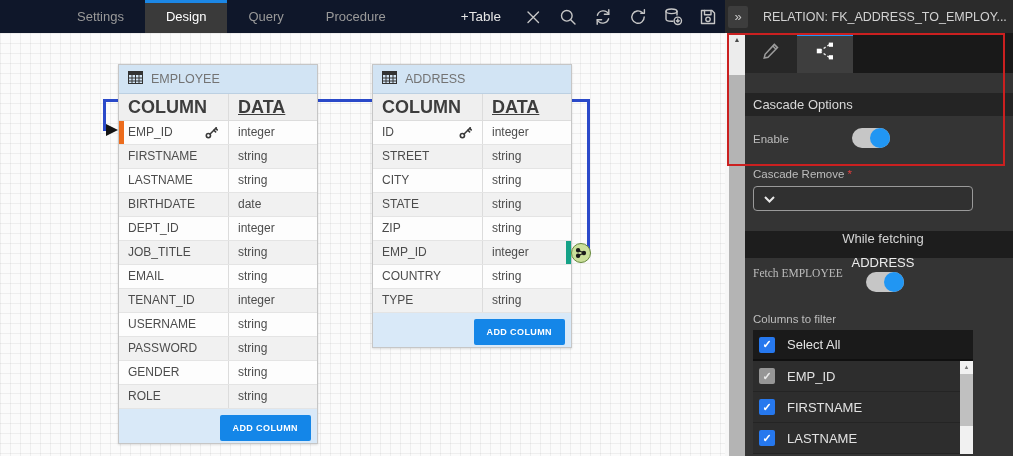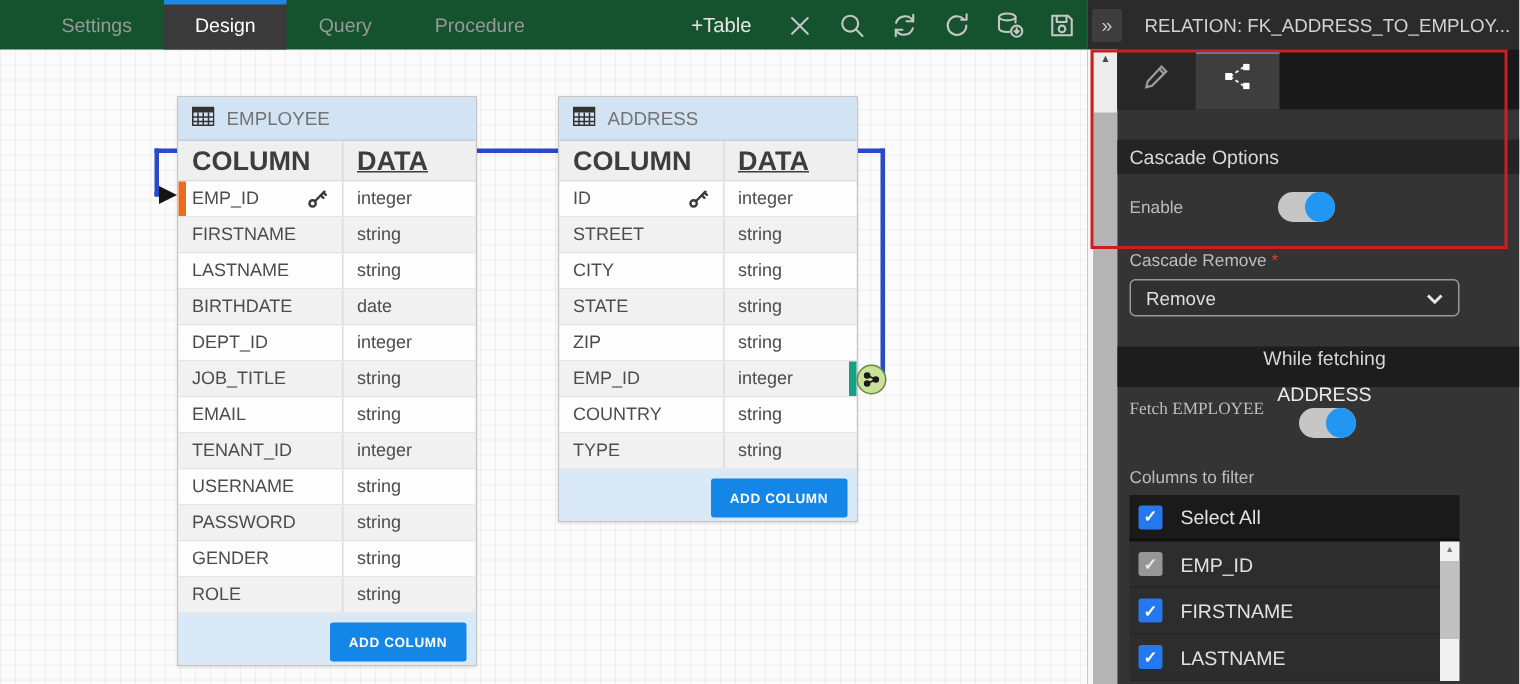--- a/index.html
+++ b/index.html
@@ -1,21 +1,21 @@
 <!DOCTYPE html>
 <html><head>
 <meta charset="utf-8">
 <style>
   * { margin:0; padding:0; box-sizing:border-box; }
   html,body { width:1013px; height:456px; overflow:hidden; }
   body { font-family:"Liberation Sans", sans-serif; }
   .app { position:relative; width:1013px; height:456px; background:#fbfbfb; overflow:hidden; }
 
   
-  .toolbar { position:absolute; left:0; top:0; width:725px; height:33px; background:#14532d; display:flex; align-items:stretch; z-index:5; }
+  .toolbar { position:absolute; left:0; top:0; width:725px; height:33px; background:#0f172a; display:flex; align-items:stretch; z-index:5;padding-left:36px; }
   .tb-tabs { display:flex; margin-left:20px; }
   .tb-tab { padding:0 21px; line-height:33px; font-size:13px; color:#999; cursor:pointer; }
   .tb-tab.active { background:#3a3a3a; color:#fff; box-shadow:inset 0 3px 0 #1c87e5; }
   .tb-spacer { flex:1; }
   .tb-addtable { align-self:center; color:#e6e6e6; font-size:13.5px; margin-right:14px; }
   .tb-actions { display:flex; align-items:center; }
   .tb-icon { width:35px; height:33px; display:flex; align-items:center; justify-content:center; cursor:pointer; }
   .tb-icon svg { stroke:#c6c6c6; fill:none; stroke-width:1.4; stroke-linecap:round; stroke-linejoin:round; }
 
   
@@ -415,21 +415,20 @@
             <div class="thumb"></div>
           </div>
       </div>
 
       <span class="field-label cascade-remove-label" style="position:absolute;">
         <span>Cascade Remove</span>
         <span class="required">*</span>
       </span>
 
       <div class="pselect">
-        <span class="sel-val">Remove</span>
         <span>
           <svg width="11" height="7" viewBox="0 0 11 7">
               <polyline points="1,1 5.5,5.5 10,1"></polyline>
             </svg>
         </span>
       </div>
 
       <div class="fetch-bar">
         <span class="t1">While fetching</span>
         <span class="t2">ADDRESS</span>

